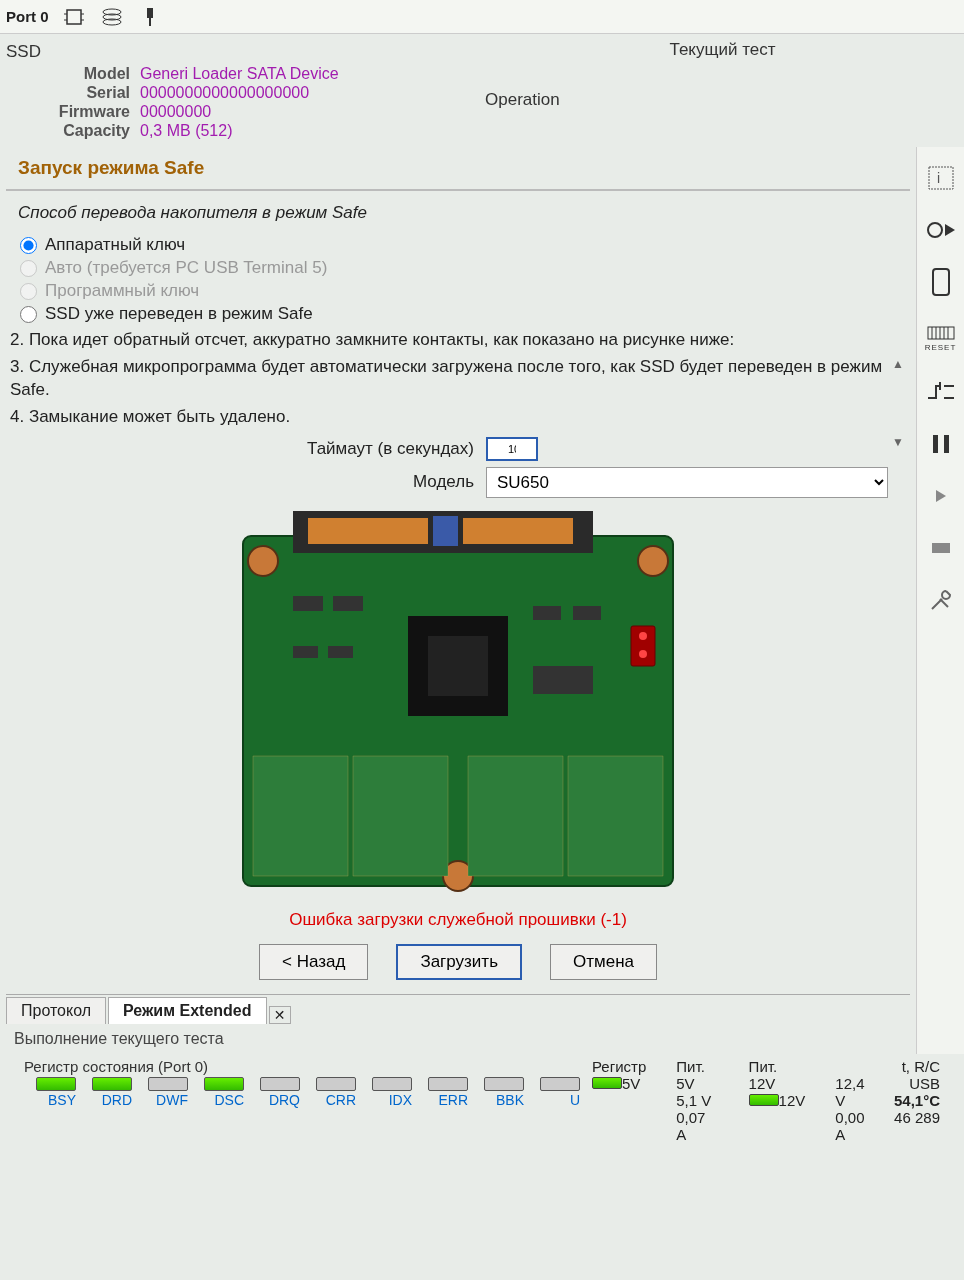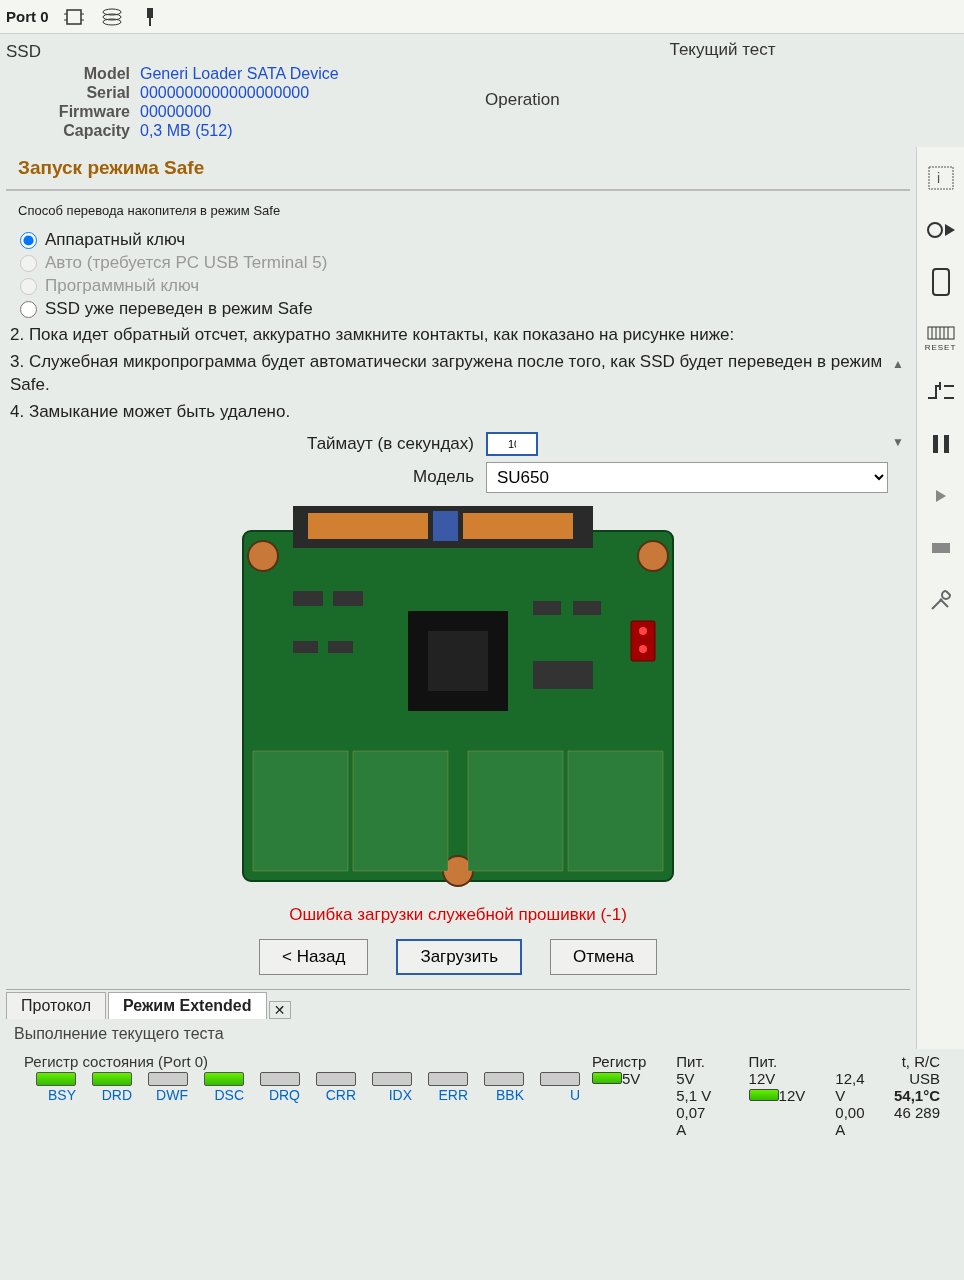--- a/index.html
+++ b/index.html
@@ -5,28 +5,28 @@
   * { box-sizing: border-box; margin: 0; padding: 0; }
   body { font-family: "Segoe UI", Tahoma, sans-serif; font-size: 16px; background: #e8ece8; color: #222; width: 964px; }
   .toolbar { display: flex; align-items: center; gap: 12px; padding: 4px 6px; background: #f4f6f2; border-bottom: 1px solid #ccc; height: 34px;}
   .toolbar .port-lbl { font-weight: bold; font-size: 15px;}
   .tb-icon { width: 26px; height: 26px; display: flex; align-items: center; justify-content: center;}
   .header-row { display: flex; }
   .info-block { flex: 1; padding: 6px 4px 6px 2px; }
   .ssd-lbl { font-size: 17px; color: #333; padding: 2px 4px;}
   .kv { display: flex; margin: 1px 0;}
   .kv .k { width: 138px; text-align: right; font-weight: bold; color: #555; padding-right: 10px;}
-  .kv .v { color: #1d4ed8;}
+  .kv .v { color: #a21caf;}
   .test-block { flex: 1; padding: 6px 4px;}
   .test-title { text-align: center; font-size: 17px; color: #333; margin-bottom: 30px;}
   .op-lbl { font-size: 17px; color: #333;}
   .main-wrap { display: flex;}
   .main-panel { flex: 1; padding: 0 6px; position: relative;}
   .panel-title { font-size: 19px; font-weight: bold; color: #a16207; padding: 10px 12px; border-bottom: 2px solid #bbb; margin-bottom: 10px;}
-  .group-lbl { font-size: 13px; color: #222; margin: 12px 12px;}
+  .group-lbl { font-size: 17px; color: #222; margin: 12px 12px; font-style: italic;}
   .radio-row { display: flex; align-items: center; margin: 3px 14px; font-size: 17px;}
   .radio-row.disabled { color: #999;}
   .radio-row input { width: 17px; height: 17px; margin-right: 8px;}
   .instruction { font-size: 17px; color: #222; padding: 2px 8px 2px 4px; line-height: 1.35;}
   .scroll-arrow { position: absolute; right: 8px; width: 16px; height: 16px; font-size: 12px; color: #666; cursor: pointer;}
   .param-row { display: flex; align-items: center; margin: 6px 0;}
   .param-row .plbl { width: 480px; text-align: right; padding-right: 12px; font-size: 17px;}
   .param-row input[type=text] { width: 52px; padding: 4px 20px; font-size: 11px; border: 2px solid #2a5db0;}
   .param-row select { flex: 1; margin-right: 22px; padding: 4px 6px; font-size: 17px; border: 1px solid #999; background: #fff;}
   .pcb { width: 450px; height: 390px; margin: 8px auto; position: relative;}

